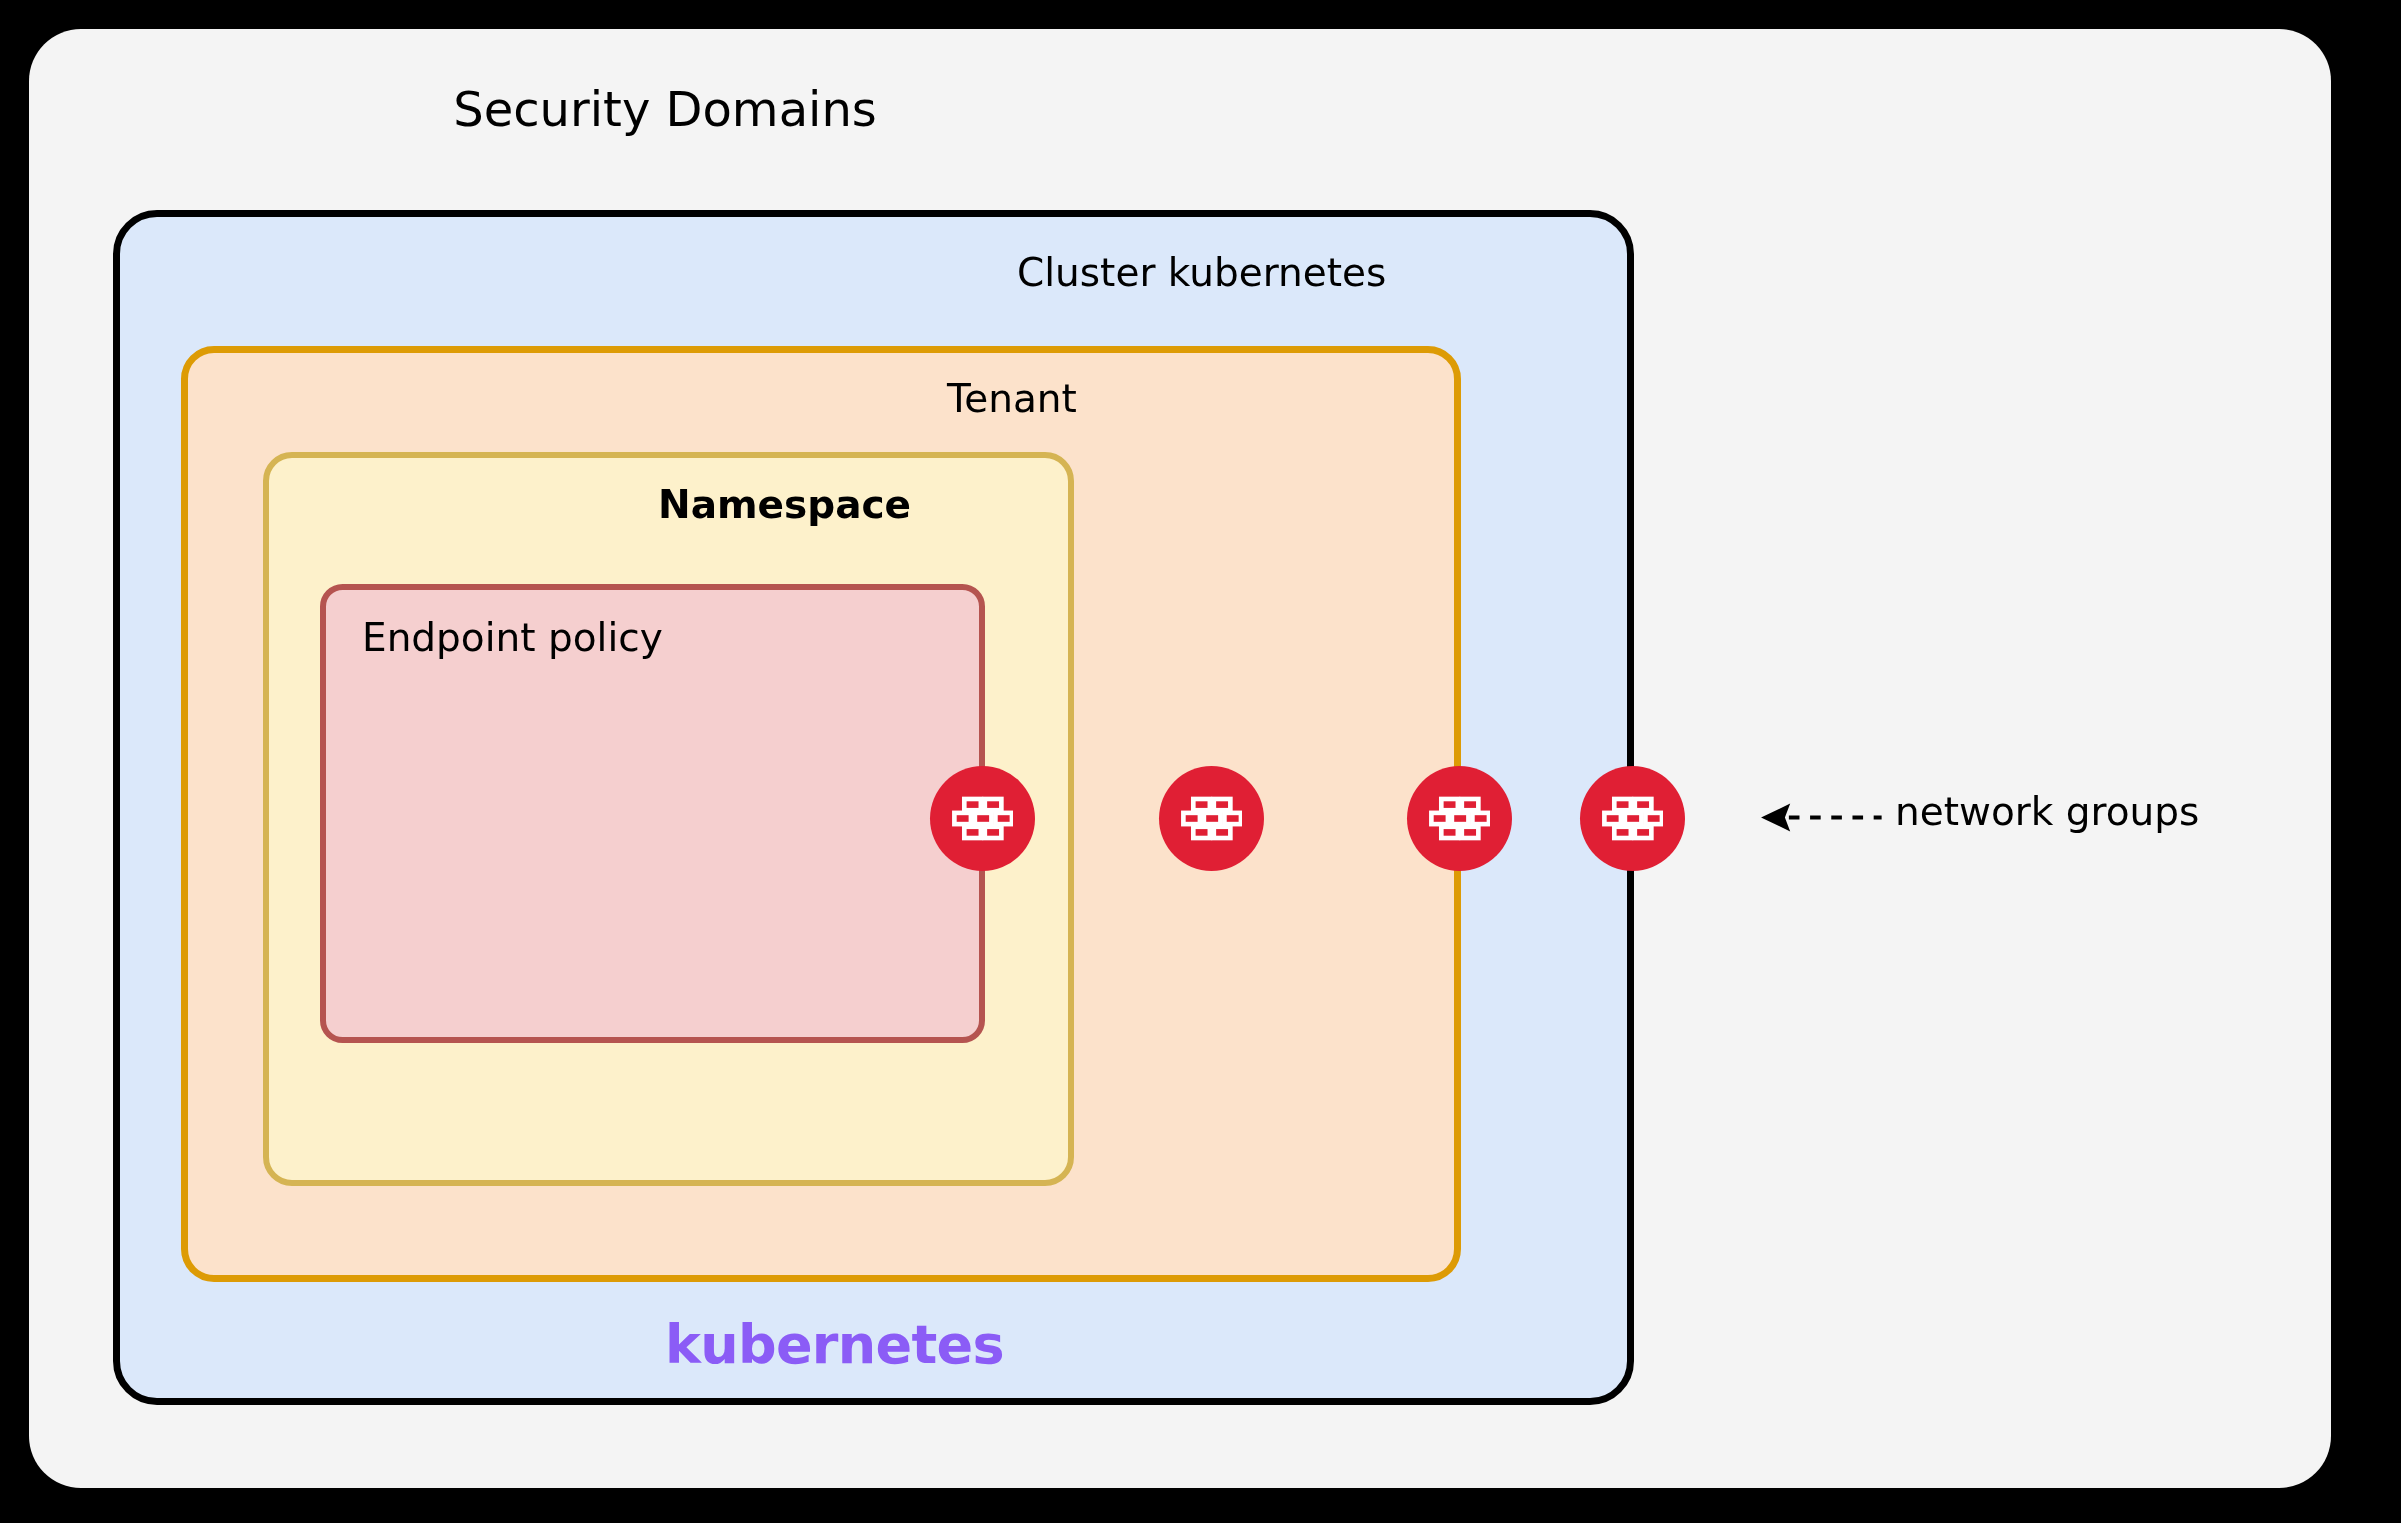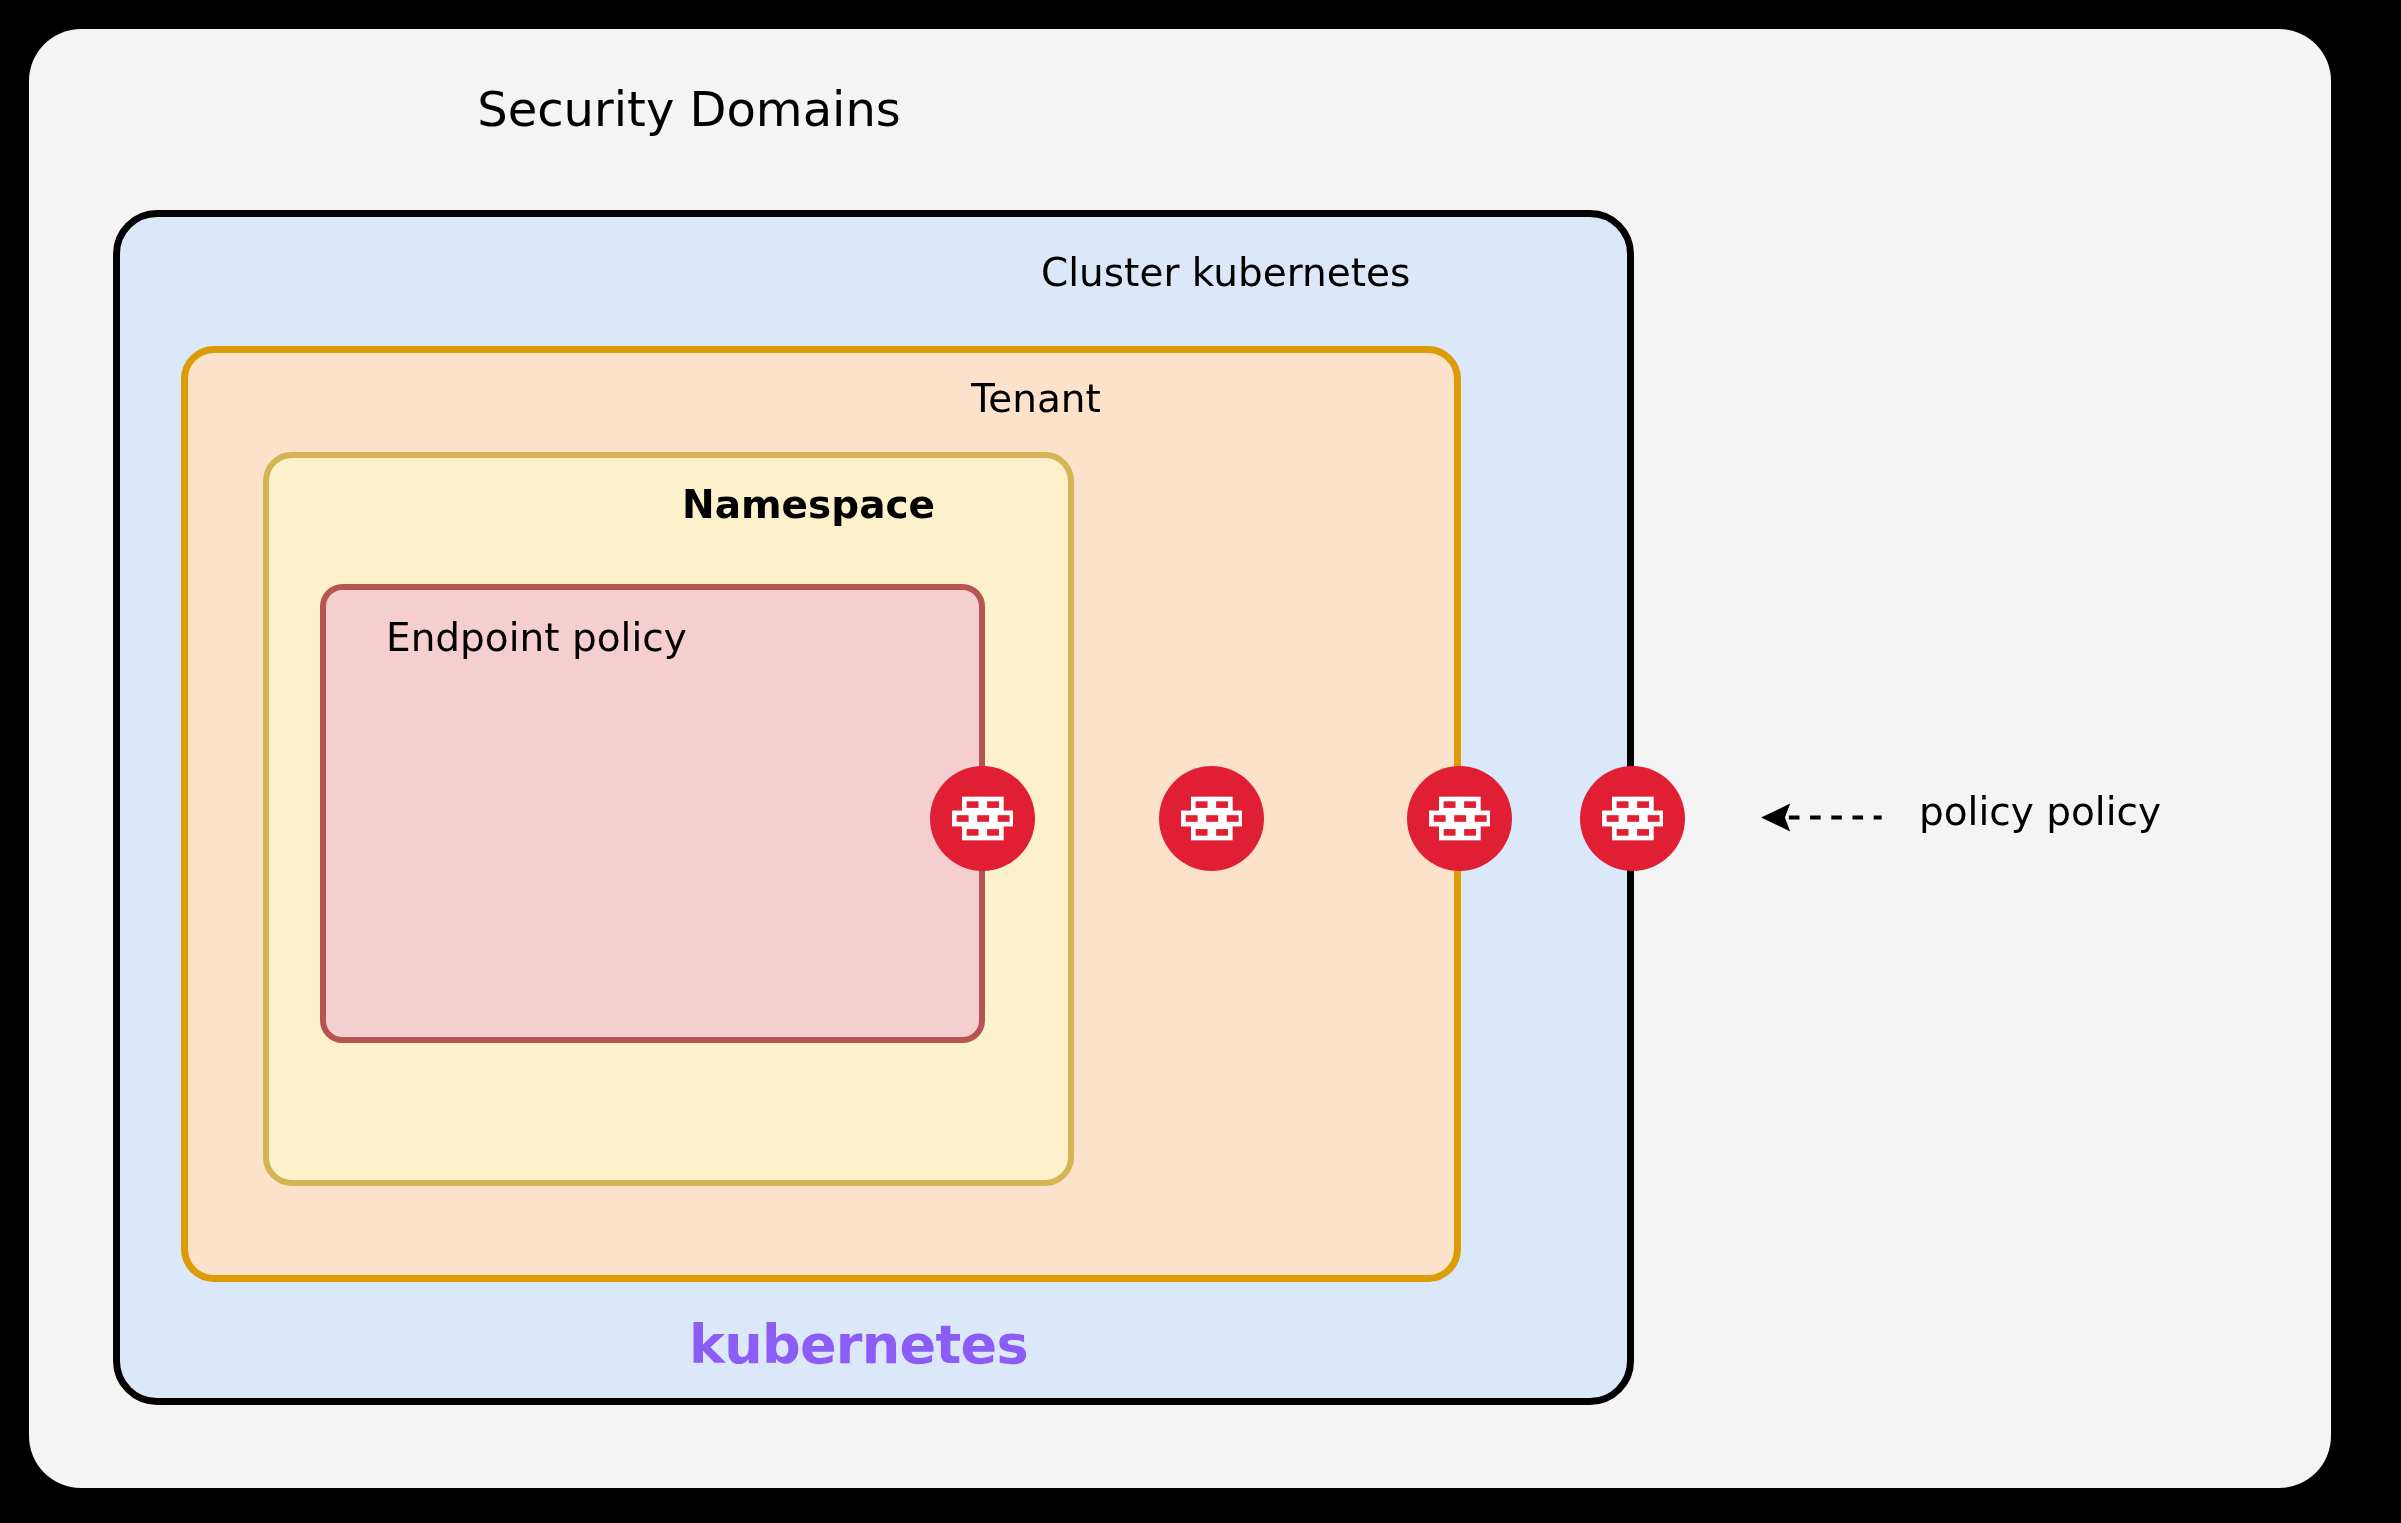--- a/index.html
+++ b/index.html
@@ -61,21 +61,20 @@
     border: 6px solid #b55450;
     border-radius: 22.6px;
   }
 
   
   .label {
     position: absolute;
     color: #000000;
     white-space: nowrap;
     line-height: 1;
-    padding-left: 24px;
   }
   .label-security {
     left: 0; top: 85px;
     width: 1330px;
     text-align: center;
     font-size: 48px;
   }
   .label-cluster {
     left: 1017px; top: 253px;
     font-size: 39px;
@@ -206,16 +205,16 @@
     </svg>
   </div>
 
   <div class="arrow-wrap">
     <svg width="146" height="53" viewBox="0 0 220 80" aria-hidden="true">
       <line x1="60" y1="40" x2="200" y2="40" stroke="#000000" stroke-width="6" stroke-dasharray="16 16"></line>
       <polygon points="18,40 62,19 54,40 62,61" fill="#000000"></polygon>
     </svg>
   </div>
 
-  <div class="label label-policy">policy policy</div>
+  <div class="label label-policy">network groups</div>
 
 </div>
 
 
 </body></html>

